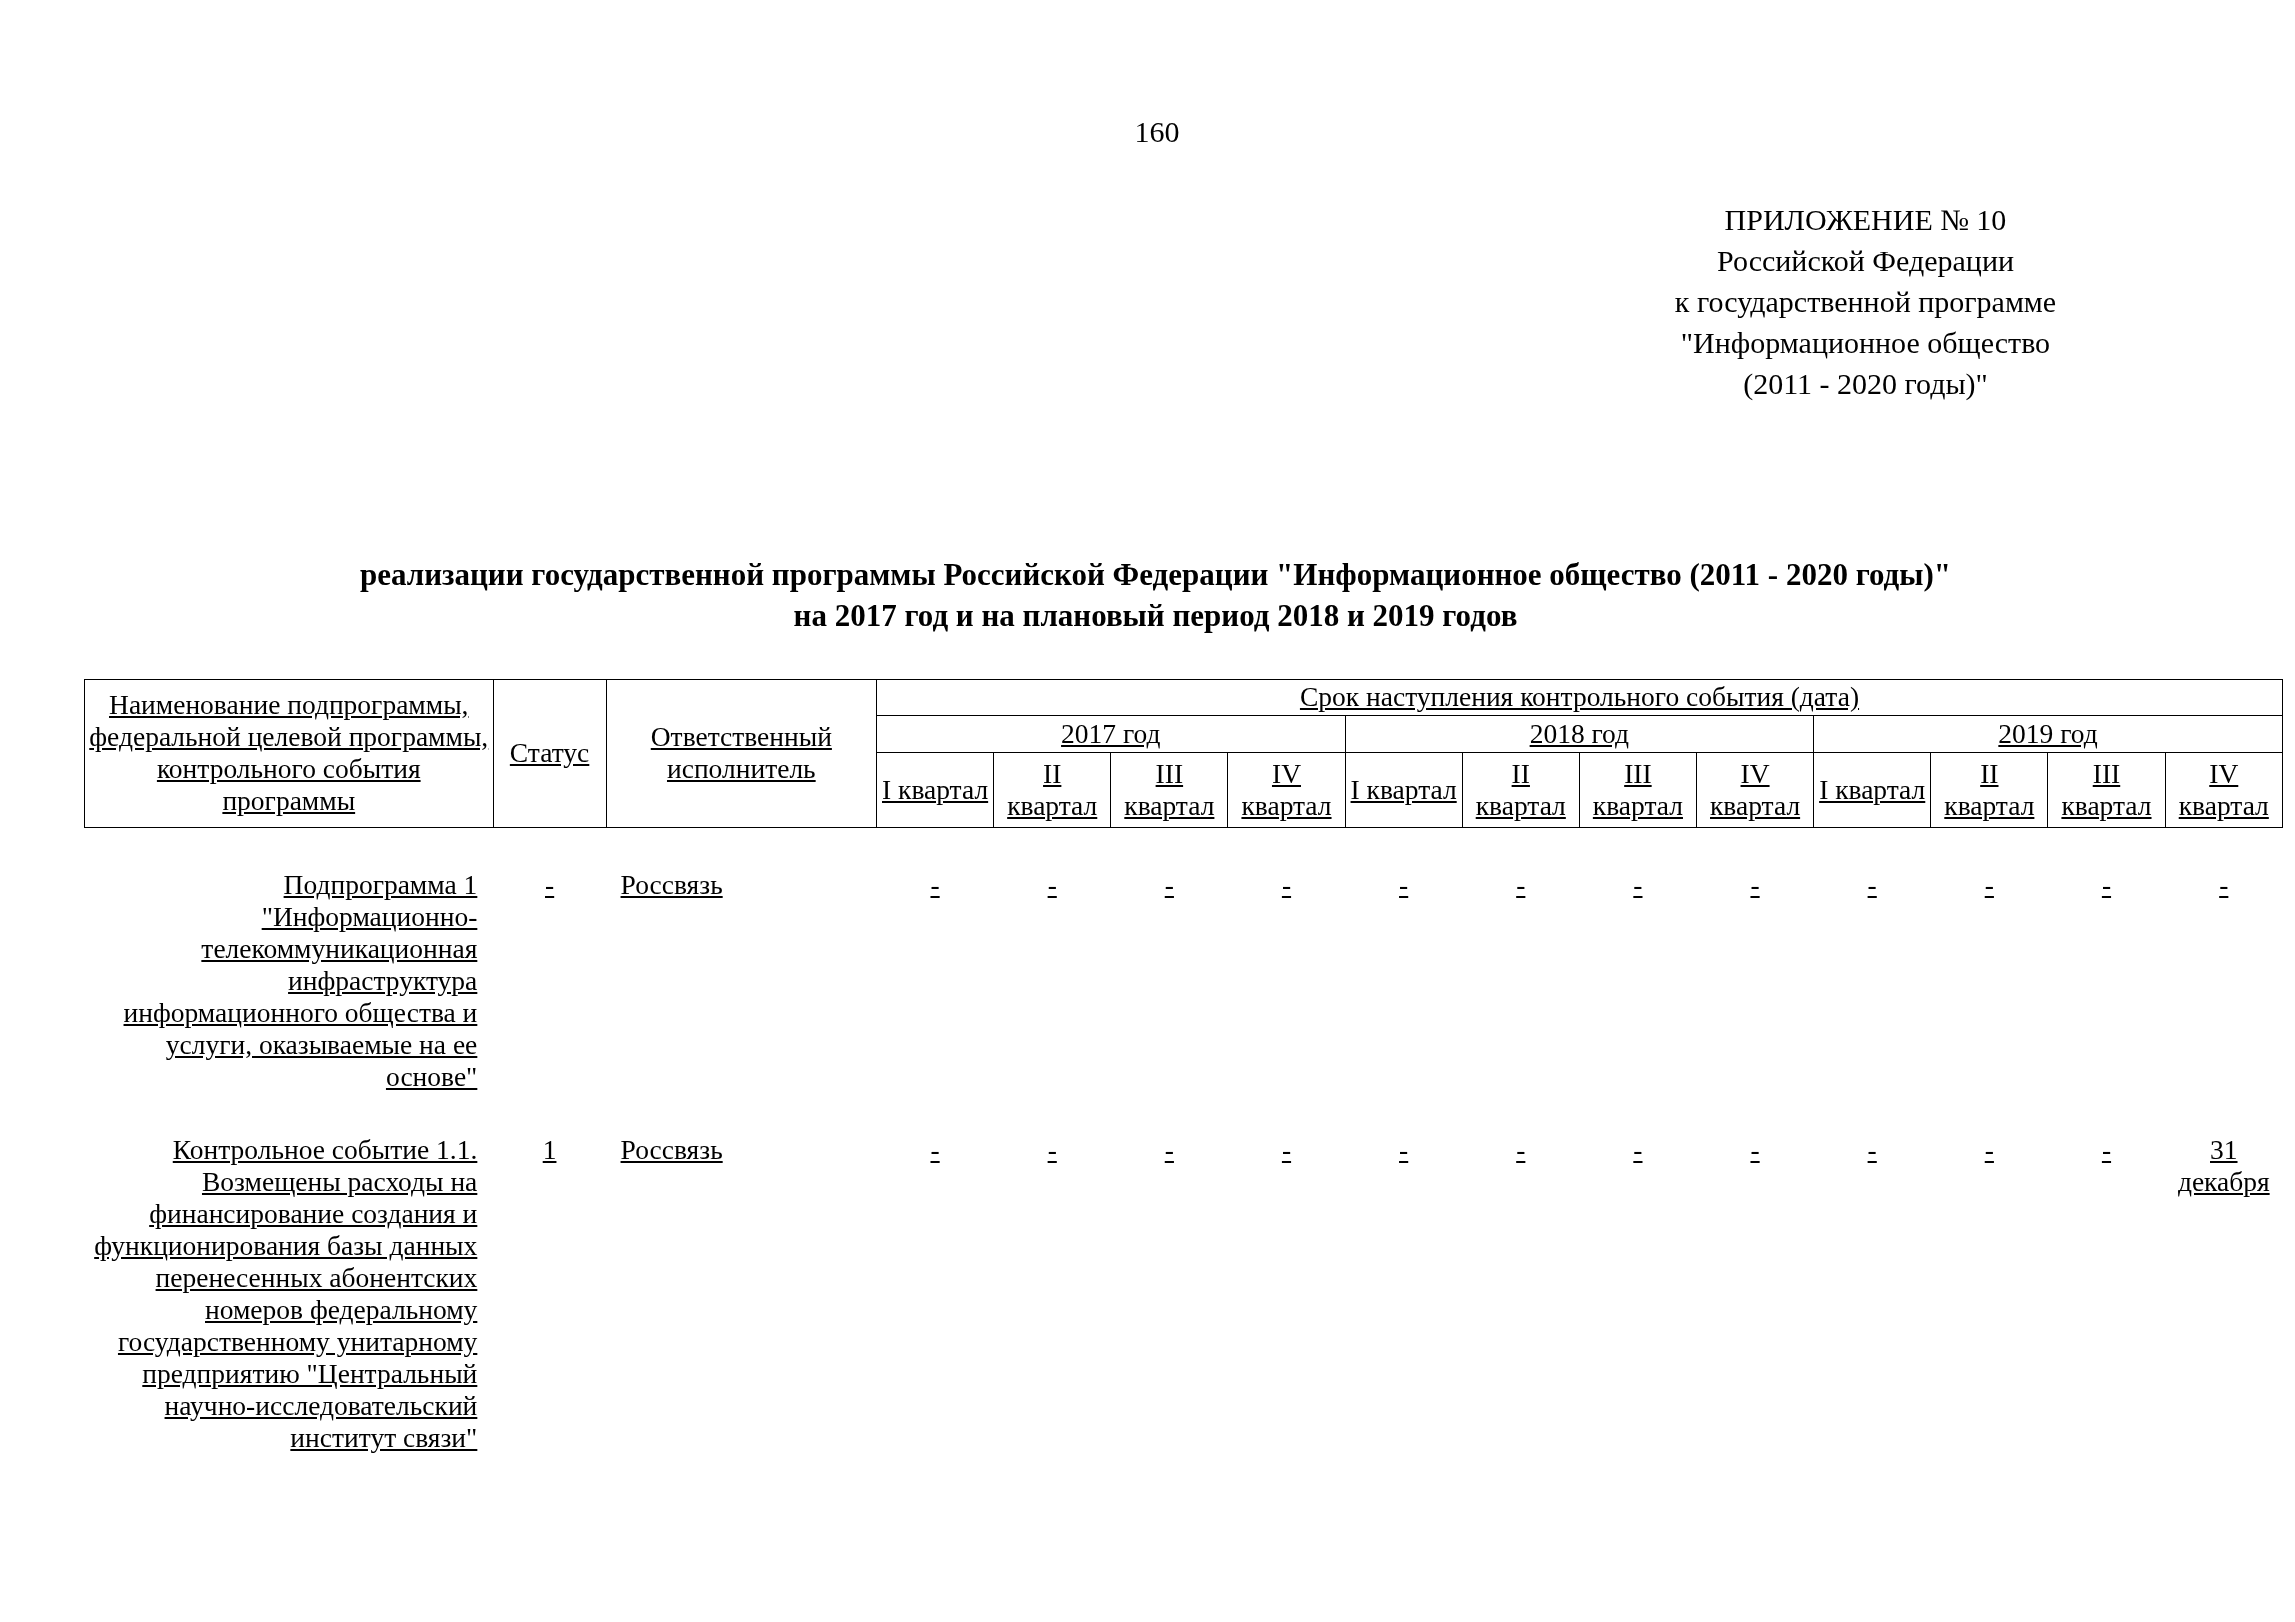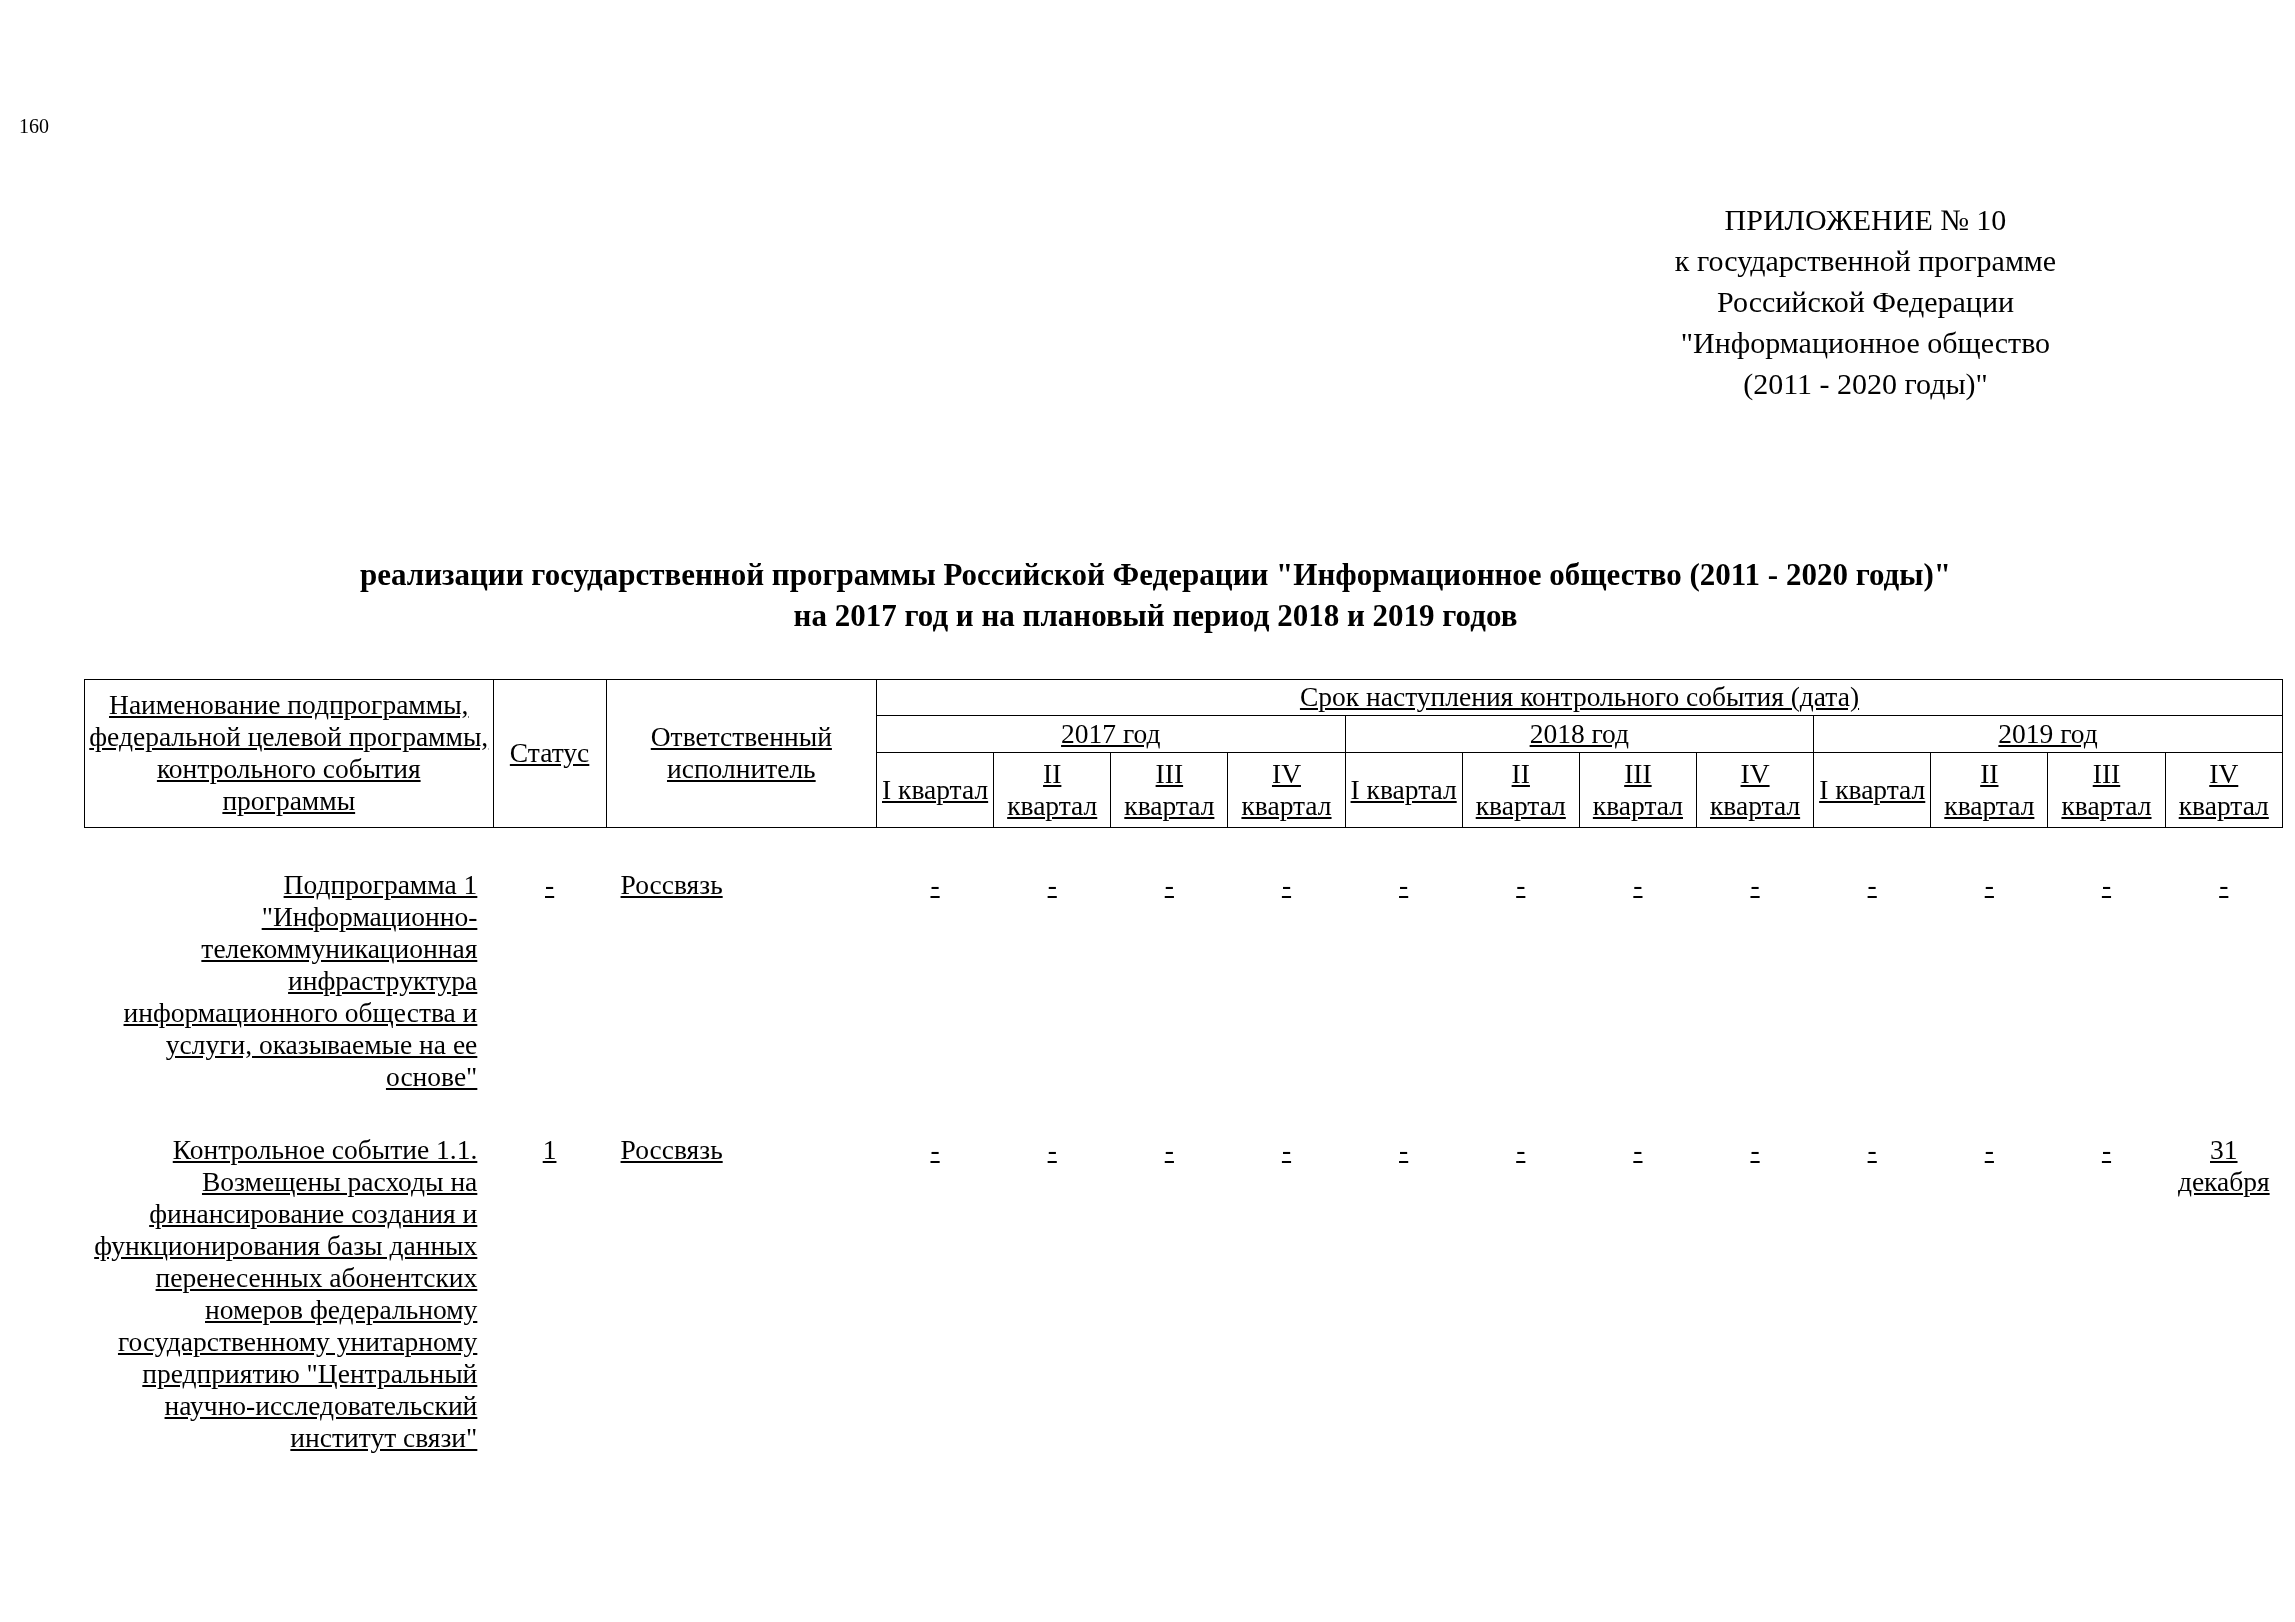--- a/index.html
+++ b/index.html
@@ -6,21 +6,21 @@
   html,body { background:#ffffff; }
   body {
     width:2295px; height:1622px;
     font-family:"Liberation Serif","DejaVu Serif",serif;
     color:#000;
   }
   .page { position:relative; width:2295px; height:1622px; background:#fff; overflow:hidden; }
 
   .page-number {
     position:absolute; top:115px; left:0; width:100%;
-    text-align:left; font-size:20px;padding-left:19px;
+    text-align:center; font-size:30px;padding-left:19px;
   }
 
   .appendix {
     position:absolute; top:199px; left:1525px; width:681px;
     text-align:center; font-size:30px; line-height:41px;
   }
 
   .plan-title {
     position:absolute; top:488px; left:0; width:100%;
     text-align:center; font-size:31px; font-weight:bold;
@@ -56,22 +56,22 @@
 </style>
 </head>
 <body>
 
 <div class="page">
 
   <div class="page-number">160</div>
 
   <div class="appendix">
     <div>ПРИЛОЖЕНИЕ № 10</div>
+    <div>Российской Федерации</div>
     <div>к государственной программе</div>
-    <div>Российской Федерации</div>
     <div>"Информационное общество</div>
     <div>(2011 - 2020 годы)"</div>
   </div>
 
 
   <div class="subtitle">
     <div>реализации государственной программы Российской Федерации "Информационное общество (2011 - 2020 годы)"</div>
     <div>на 2017 год и на плановый период 2018 и 2019 годов</div>
   </div>
 

